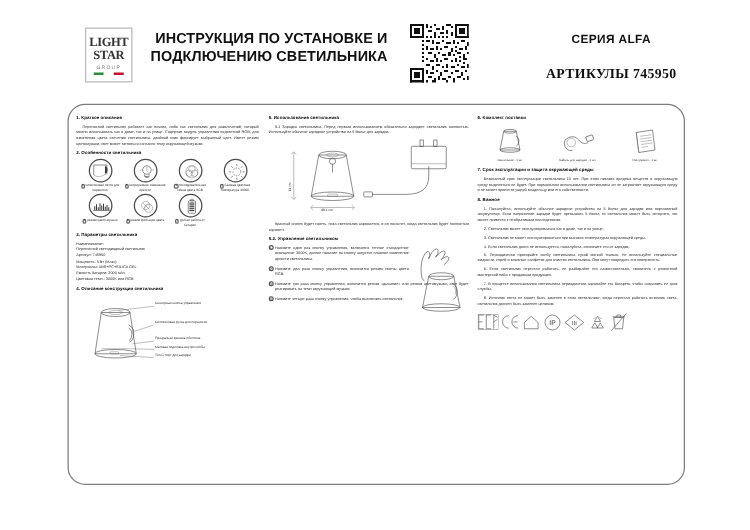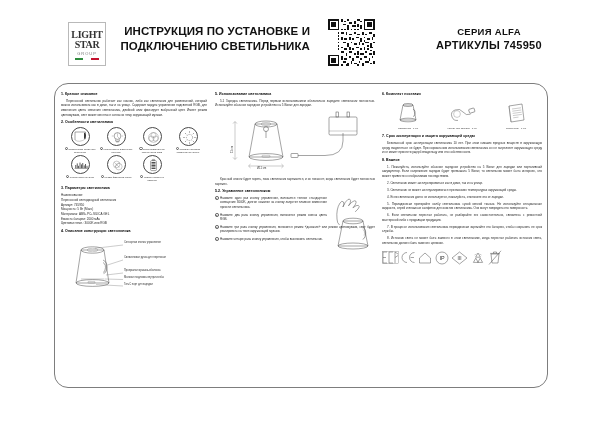--- a/index.html
+++ b/index.html
@@ -87,21 +87,21 @@
     left: 404px; top: 26px;
     width: 170px;
     text-align: center;
   }
   #series-line {
     font-size: 9.5px; font-weight: bold; letter-spacing: 0.3px;
     color: #111;
   }
   #article-line {
     font-size: 11px; font-weight: bold; letter-spacing: 0.3px;
-    margin-top: 2px; color: #111;
+    margin-top: 16px; color: #111; font-family: Liberation Serif, serif;
   }
 
   
   #panel {
     position: absolute;
     left: 54px; top: 83px;
     width: 494px; height: 305px;
     border: 1px solid #7d7d7d;
     border-radius: 14px;
     background: #ffffff;

